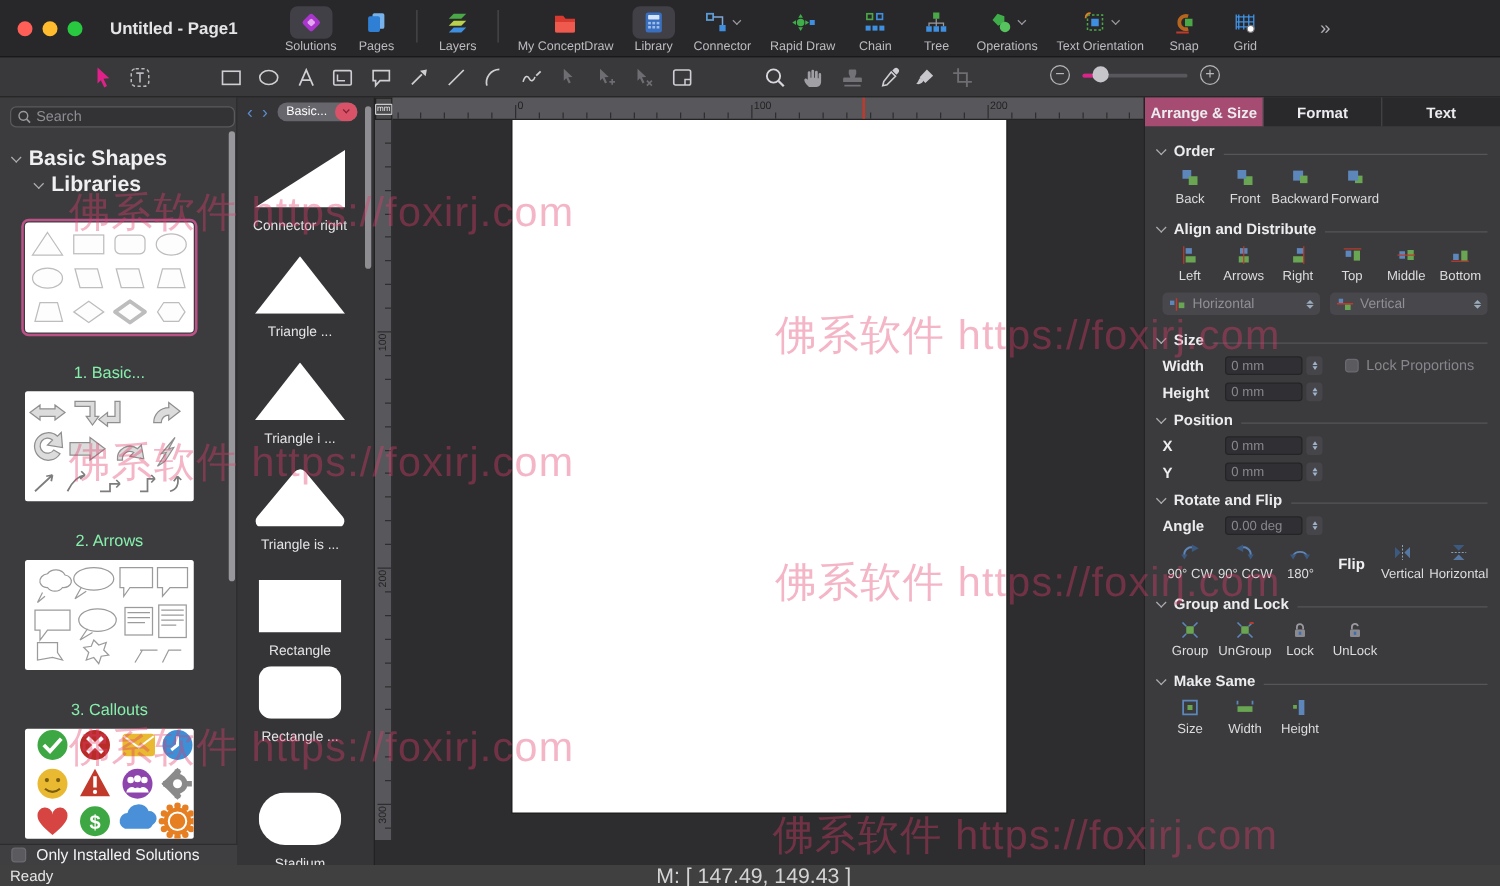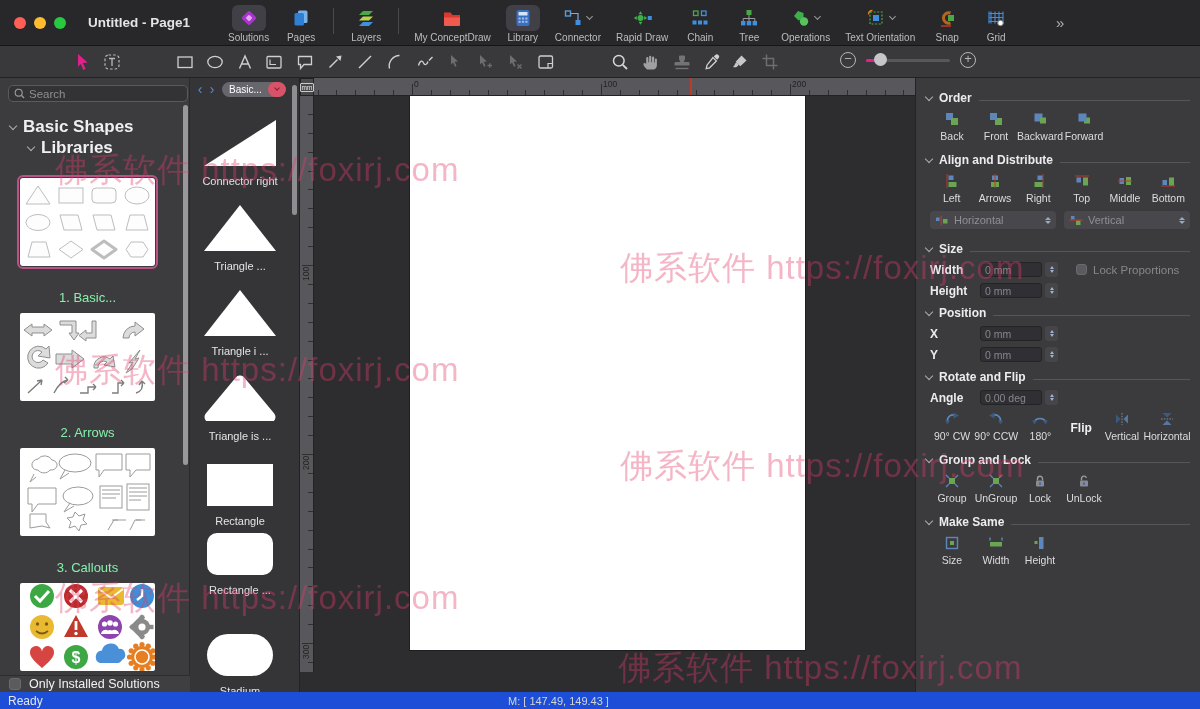--- a/index.html
+++ b/index.html
@@ -99,23 +99,23 @@
 .fieldrow .flabel{width:50px;font-size:12px;font-weight:bold;color:#ececee}
 .field{width:62px;height:15px;background:#303034;border:1px solid #242427;border-radius:3px;display:flex;align-items:center;padding:0 4px;font-size:10.5px;color:#86868c}
 .stepper{width:13px;height:15px;background:#45454a;border-radius:3px;margin-left:3px;display:flex;flex-direction:column;align-items:center;justify-content:center;gap:1px}
 .stepper i{width:0;height:0;border-left:2.8px solid transparent;border-right:2.8px solid transparent}
 .stepper i.up{border-bottom:3px solid #9fb4cc}
 .stepper i.dn{border-top:3px solid #9fb4cc}
 .lockprop{display:flex;align-items:center;gap:6px;margin-left:18px}
 .lockprop .cb{width:11px;height:11px}
 .lockprop span{font-size:11.5px;color:#86868c;white-space:nowrap}
 
-.statusbar{position:absolute;left:0;top:692px;width:1200px;height:17px;background:#1d4ed8;display:flex;align-items:center}
+.statusbar{position:absolute;left:0;top:692px;width:1200px;height:17px;background:#404040;display:flex;align-items:center}
 .status-ready{position:absolute;left:8px;font-size:12px;color:#e6e6e8}
-.status-mouse{position:absolute;left:508px;font-size:11px;color:#d4d4d6}
+.status-mouse{position:absolute;left:525px;font-size:17px;color:#d4d4d6}
 
 .wm{position:absolute;font-size:33px;color:rgba(226,61,107,.38);white-space:nowrap;pointer-events:none;z-index:60;letter-spacing:1px}
 </style>
 </head>
 <body>
 
 <div id="app">
 
   <div class="titlebar">
     <div class="lights">
@@ -712,20 +712,25 @@
           <div class="vtick" style="top: 547px; width: 11px;"></div>
           <span class="vnum" style="top: 563px;">300</span>
           <div class="vtick" style="top: 565.9px; width: 5px;"></div>
         </div>
       <div class="viewport">
         <div class="page"></div>
       </div>
     </div>
 
     <div class="inspector">
+      <div class="tabs" id="ins-tabs">
+          <div class="tab sel">Arrange &amp; Size</div>
+          <div class="tab">Format</div>
+          <div class="tab">Text</div>
+        </div>
       <div class="ins-body" id="ins-body">
           <div class="sec-head">
             <span class="chev"></span>
             <span class="sec-title">Order</span>
             <span class="sec-rule"></span>
           </div>
           <div class="btnrow">
             <div class="ins-btn" style="width:44px">
               <svg width="16" height="16" viewBox="0 0 16 16">
                 <rect x="2" y="2" width="7" height="7" fill="#5d87bb"></rect>

